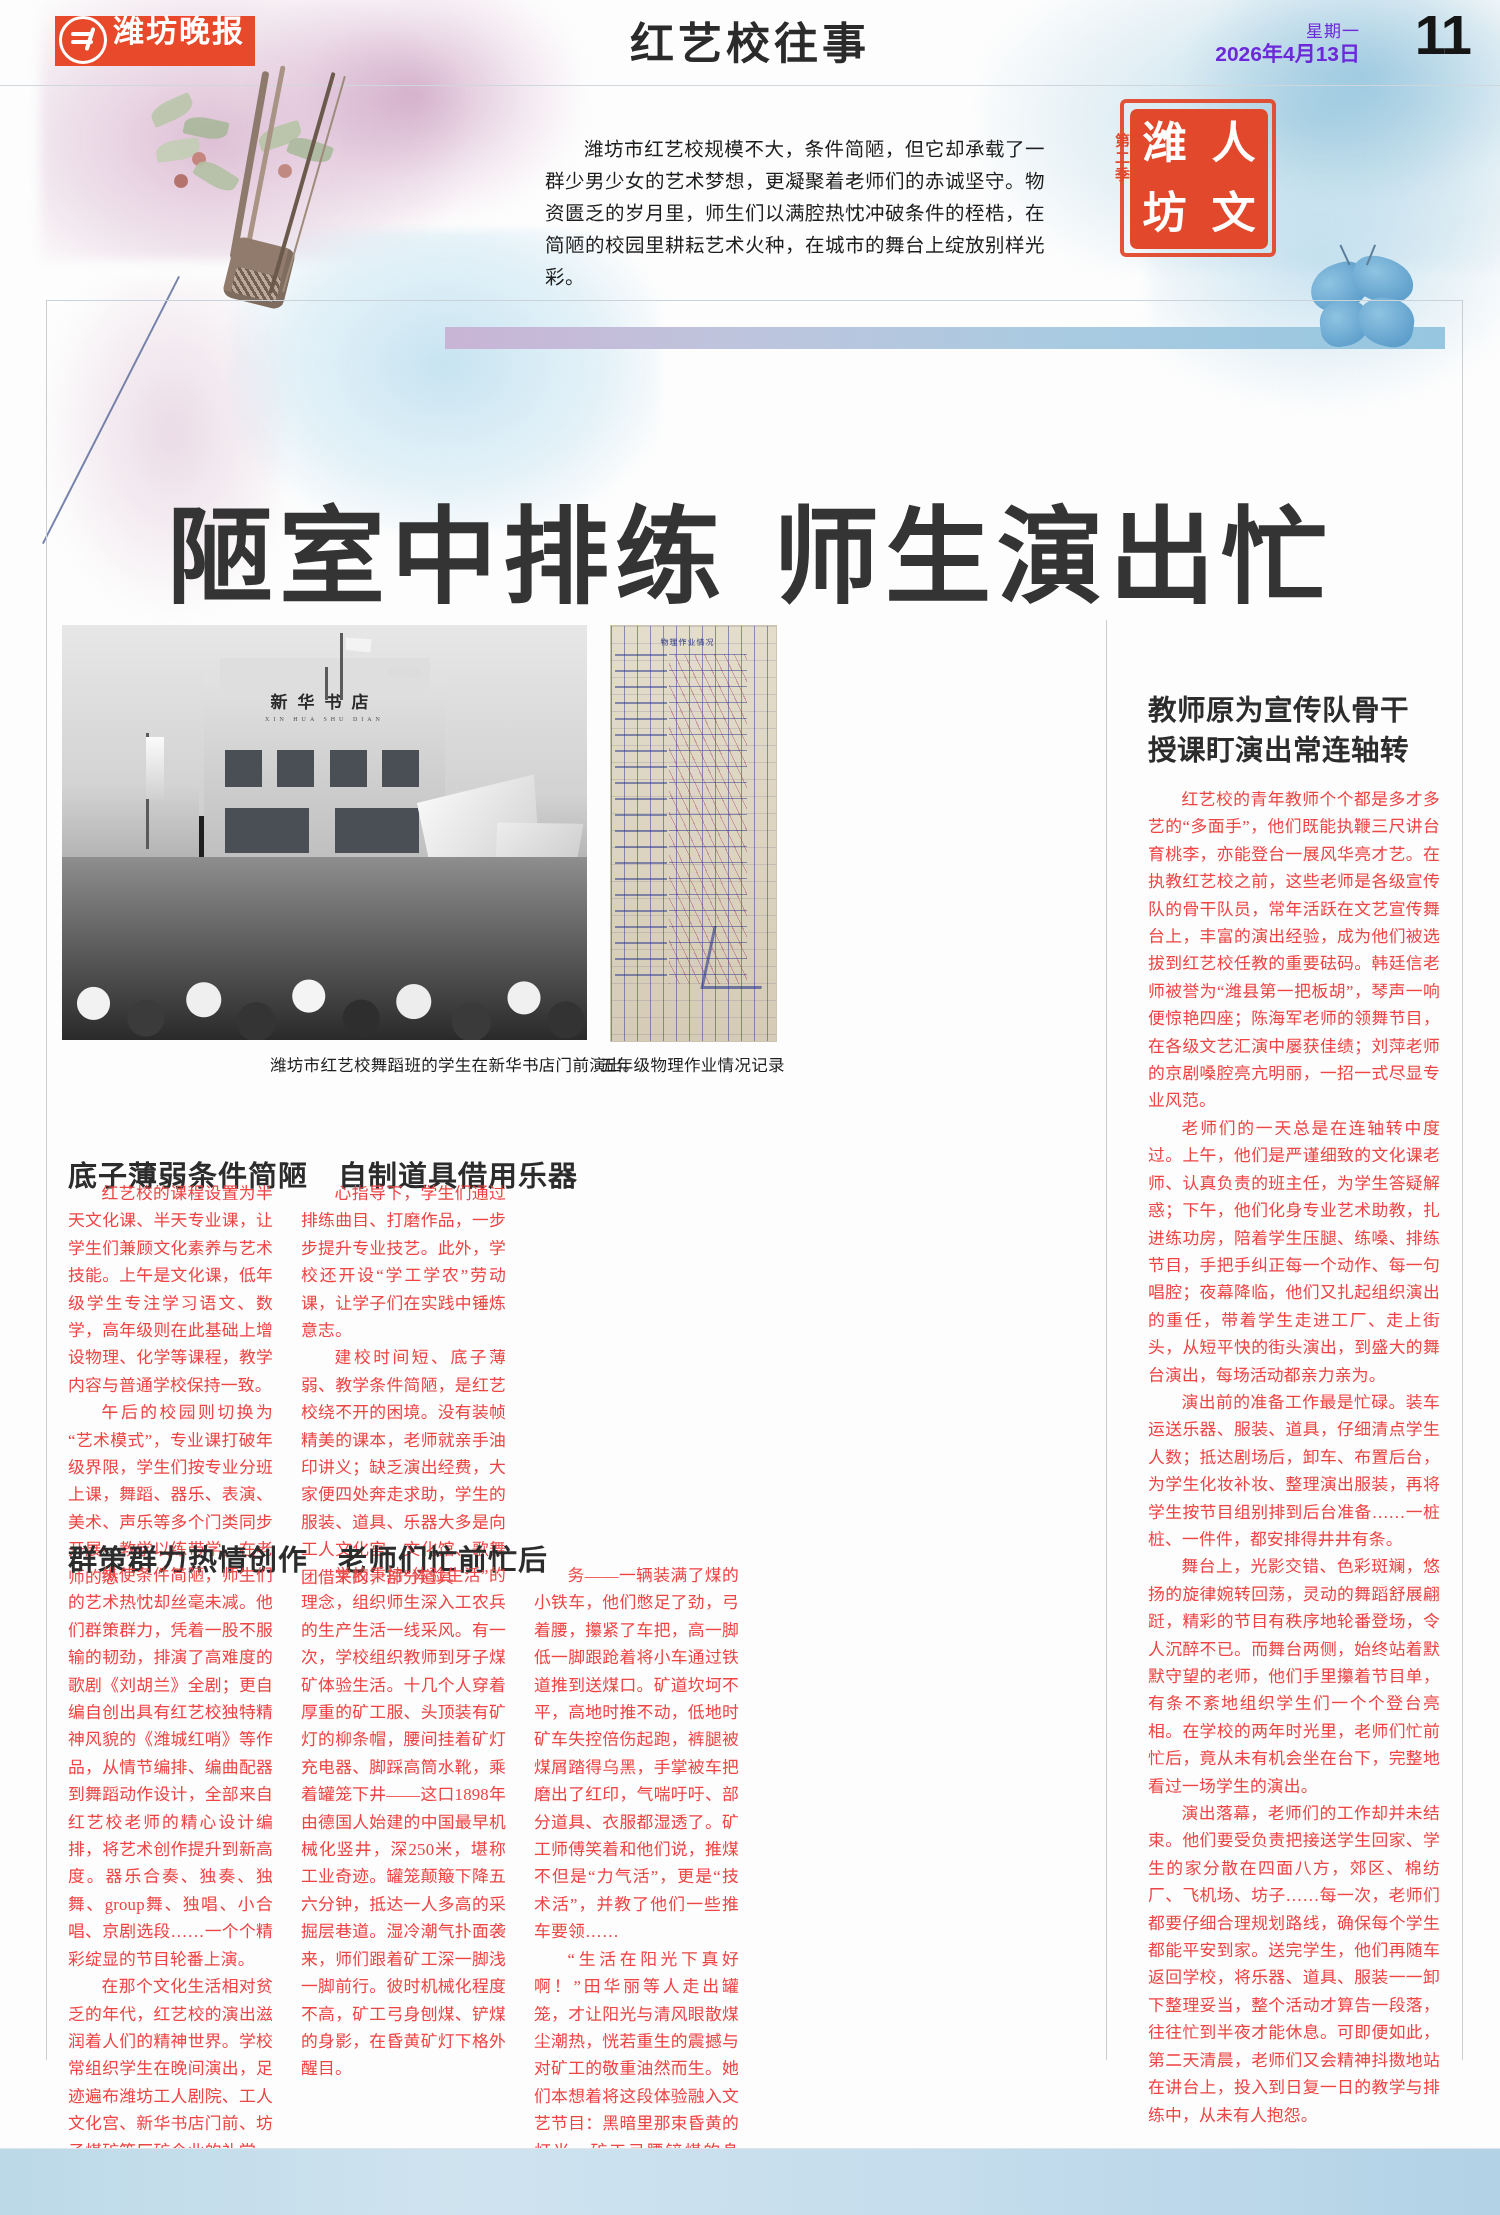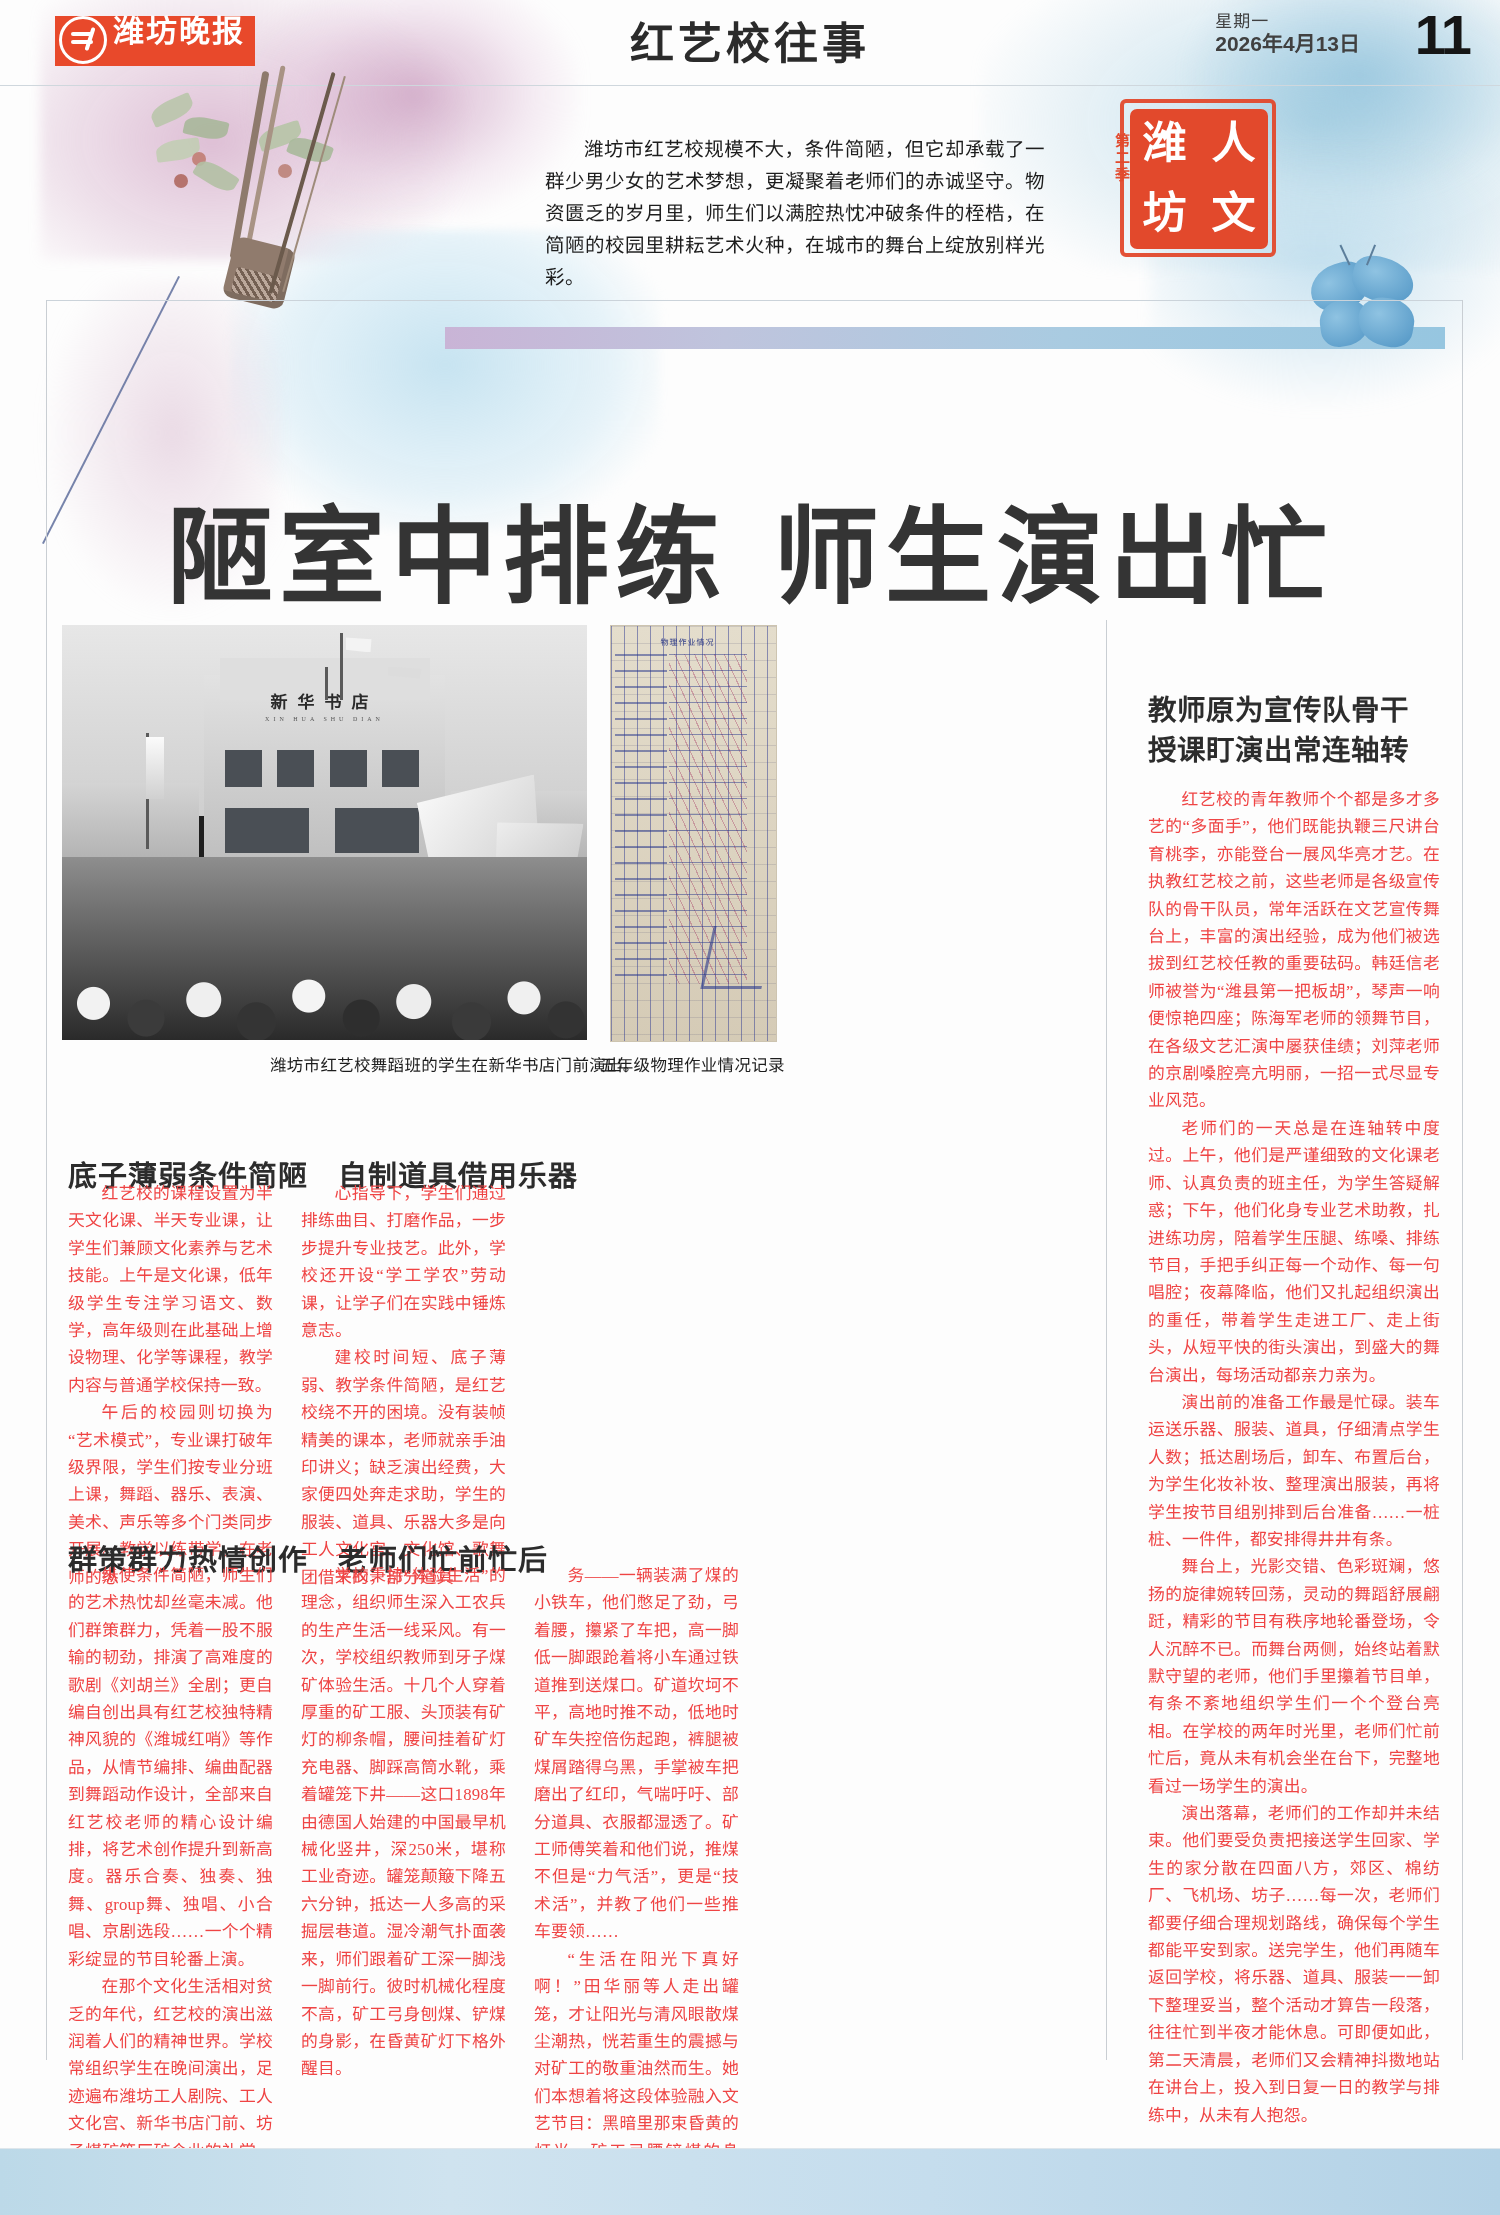--- a/index.html
+++ b/index.html
@@ -72,22 +72,22 @@
   .logo-text{
     color:#fff;font-family:"Liberation Serif",serif;font-weight:bold;font-size:31px;
     letter-spacing:2px;line-height:1;white-space:nowrap;
   }
   .masthead-title{
     position:absolute;left:0;right:0;top:8px;text-align:center;
     font-family:"Liberation Sans","DejaVu Sans",sans-serif;
     font-weight:bold;font-size:44px;letter-spacing:4px;color:#2b2b2b;
   }
   .date-block{
-    position:absolute;right:78px;top:12px;text-align:left;line-height:1.15;
-    font-family:"Liberation Sans",sans-serif;color:#404040;
+    position:absolute;right:78px;top:22px;text-align:right;line-height:1.15;
+    font-family:"Liberation Sans",sans-serif;color:#6d28d9;
   }
   .date-block .weekday{font-size:17px;letter-spacing:1px;margin-right:62px;display:block;}
   .date-block .ymd{font-size:21px;font-weight:bold;letter-spacing:0;margin-right:62px;display:block;}
   .pagenum{
     position:absolute;right:30px;top:2px;font-family:"Liberation Sans",sans-serif;
     font-weight:bold;font-size:56px;color:#161616;letter-spacing:-2px;
   }
   .masthead-rule{position:absolute;left:0;top:85px;width:1500px;height:1px;background:#cfd7dd;}
 
   

